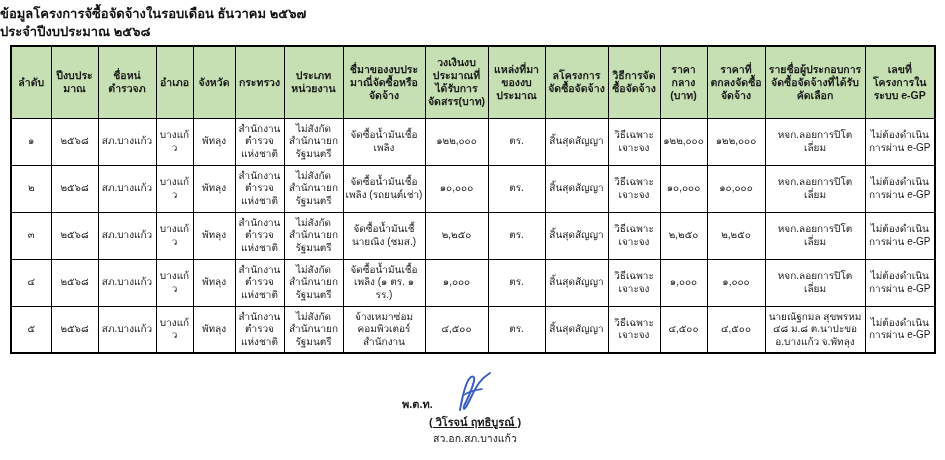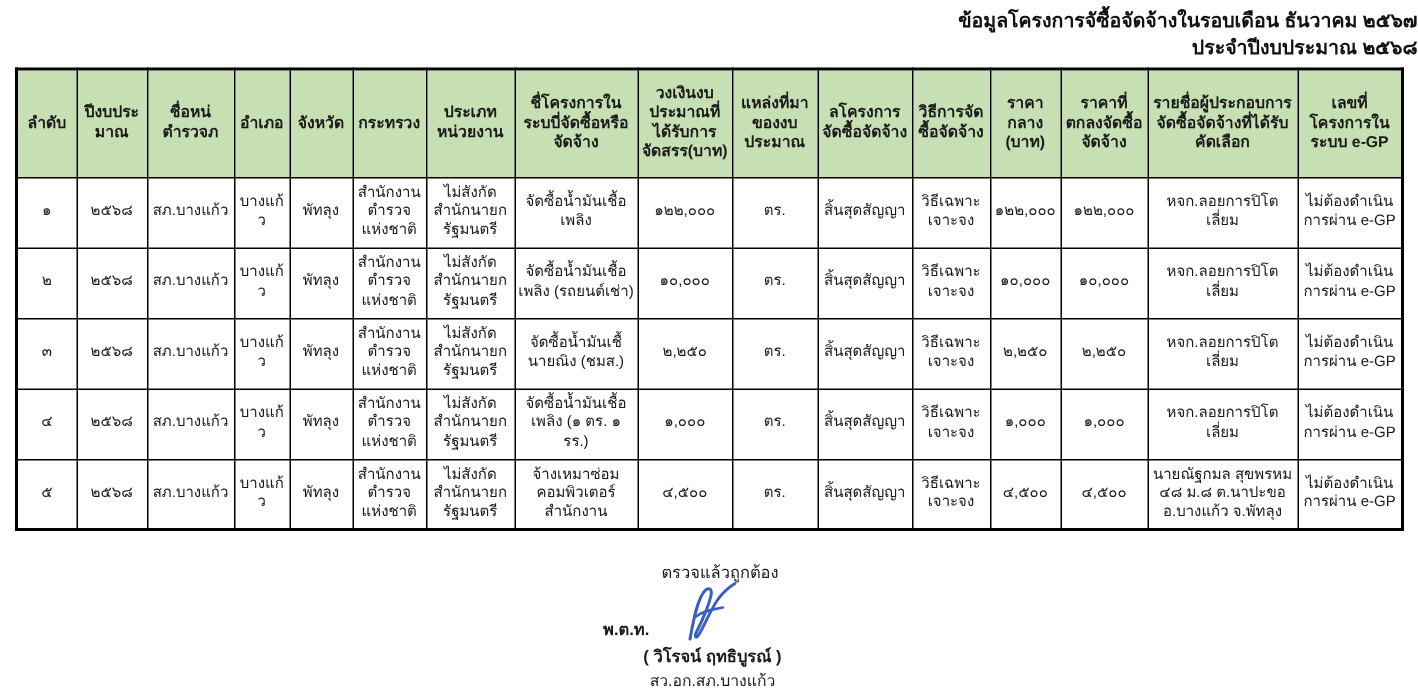--- a/index.html
+++ b/index.html
@@ -5,21 +5,21 @@
   * { margin: 0; padding: 0; box-sizing: border-box; }
   html, body {
     width: 945px; height: 460px;
     background: #ffffff;
     font-family: "Liberation Sans", "DejaVu Sans", sans-serif;
     color: #1a1a1a;
     overflow: hidden;
   }
   .doc { position: relative; width: 945px; height: 460px; }
 
-  .title-block { text-align: right; padding-top: 5px; }
+  .title-block { text-align: left; padding-top: 5px; }
   .title-line {
     font-size: 13px; font-weight: bold; line-height: 18px; color: #111;
   }
 
   table.proc {
     border-collapse: collapse;
     table-layout: fixed;
     margin: 4px auto 0 10px;
     width: 925px;
     border: 2px solid #000;
@@ -59,21 +59,21 @@
     position: relative;
     height: 40px;
   }
   .sig-rank {
     position: absolute; left: 72px; top: 22px;
     font-size: 11px; font-weight: bold;
   }
   .sig-svg {
     position: absolute; left: 108px; top: -4px;
   }
-  .sig-name { font-weight: bold; }
+  .sig-name { font-weight: bold; text-decoration: underline; }
   .sig-pos { font-size: 10.5px; }
 </style>
 </head>
 <body>
 
 <div class="doc">
 
   <div class="title-block">
     <div class="title-line">ข้อมูลโครงการจัซื้อจัดจ้างในรอบเดือน ธันวาคม ๒๕๖๗</div>
     <div class="title-line">ประจำปีงบประมาณ ๒๕๖๘</div>
@@ -100,21 +100,21 @@
     </colgroup>
     <thead>
       <tr id="proc-head-row">
           <th>ลำดับ</th>
           <th>ปีงบประมาณ</th>
           <th>ชื่อหน่ตำรวจภ</th>
           <th>อำเภอ</th>
           <th>จังหวัด</th>
           <th>กระทรวง</th>
           <th>ประเภทหน่วยงาน</th>
-          <th>ชื่โครงการในระบบี่จัดซื้อหรือจัดจ้าง</th>
+          <th>ชื่มาของงบประมาณี่จัดซื้อหรือจัดจ้าง</th>
           <th>วงเงินงบประมาณที่ได้รับการจัดสรร(บาท)</th>
           <th>แหล่งที่มาของงบประมาณ</th>
           <th>ลโครงการจัดซื้อจัดจ้าง</th>
           <th>วิธีการจัดซื้อจัดจ้าง</th>
           <th>ราคากลาง (บาท)</th>
           <th>ราคาที่ตกลงจัดซื้อจัดจ้าง</th>
           <th>รายชื่อผู้ประกอบการจัดซื้อจัดจ้างที่ได้รับคัดเลือก</th>
           <th>เลขที่โครงการในระบบ e-GP</th>
         </tr>
     </thead>
@@ -206,21 +206,20 @@
           <td>วิธีเฉพาะเจาะจง</td>
           <td>๔,๕๐๐</td>
           <td>๔,๕๐๐</td>
           <td>นายณัฐกมล สุขพรหม ๔๘ ม.๘ ต.นาปะขอ อ.บางแก้ว จ.พัทลุง</td>
           <td>ไม่ต้องดำเนินการผ่าน e-GP</td>
         </tr>
       </tbody>
   </table>
 
   <div class="footer">
-    <div class="verified">ตรวจแล้วถูกต้อง</div>
     <div class="sig-row">
       <span class="sig-rank">พ.ต.ท.</span>
       <svg class="sig-svg" width="70" height="44" viewBox="0 0 70 44">
         <path d="M22,40 C24,30 26,16 31,9 C34,5 37,6 36,11 C34,20 29,30 26,36 C25,39 26,40 28,37 C32,30 36,20 41,13 C44,9 47,6 52,3" fill="none" stroke="#3a5fc0" stroke-width="2" stroke-linecap="round"></path>
         <path d="M26,25 C31,21 38,20 44,19" fill="none" stroke="#3a5fc0" stroke-width="1.6" stroke-linecap="round"></path>
       </svg>
     </div>
     <div class="sig-name">( วิโรจน์ ฤทธิบูรณ์ )</div>
     <div class="sig-pos">สว.อก.สภ.บางแก้ว</div>
   </div>

